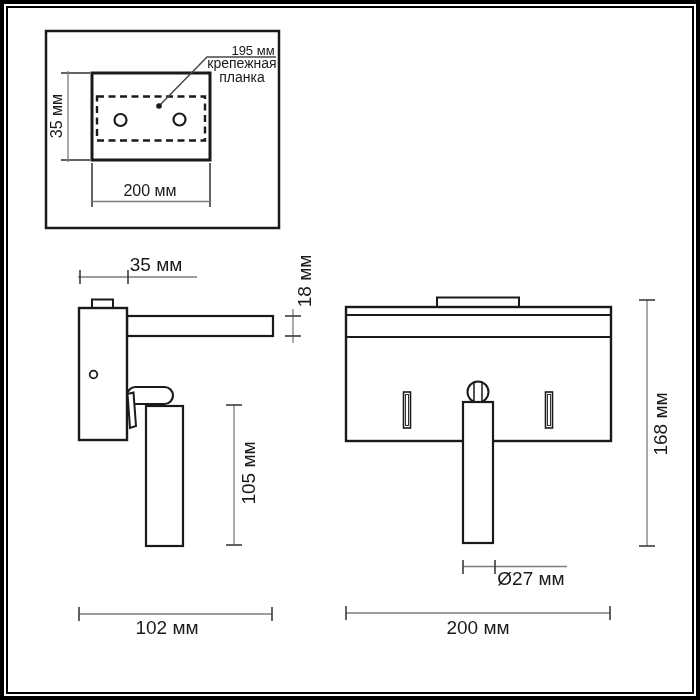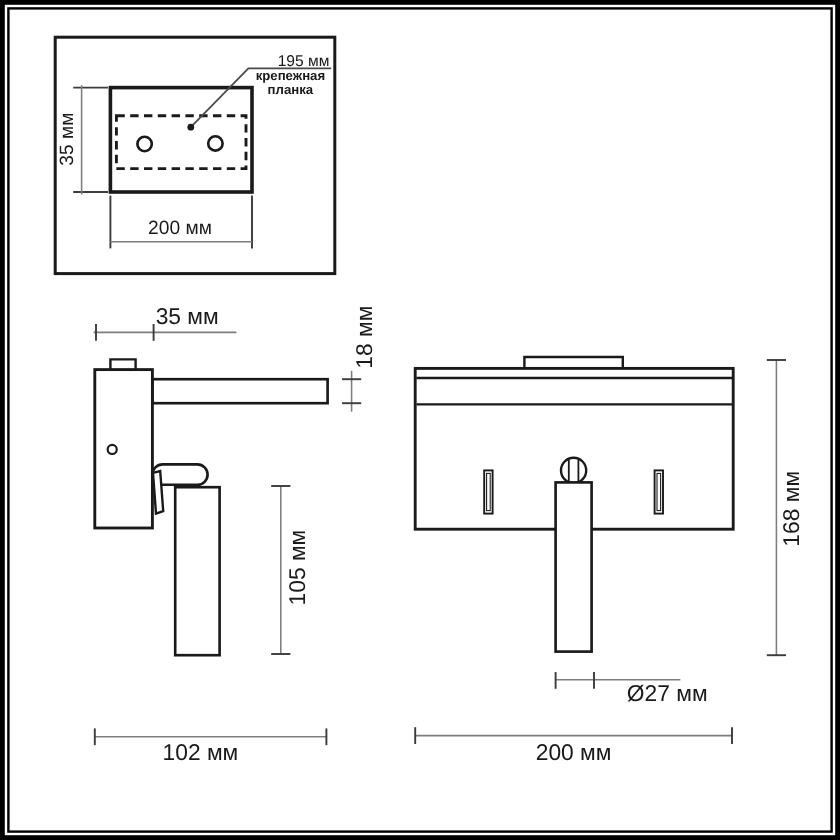--- a/index.html
+++ b/index.html
@@ -21,21 +21,21 @@
   .objf{stroke:var(--outline);fill:#ffffff;}
   .dim{stroke:var(--dim-line);stroke-width:1.3;fill:none;}
   .tick{stroke:var(--tick);stroke-width:1.6;fill:none;}
   .leader{stroke:#4a4a4a;stroke-width:1.5;fill:none;}
   .label{
     position:absolute;color:var(--text);white-space:nowrap;
     transform:translate(-50%,-50%);line-height:1.05;text-align:center;
   }
   .label.v{transform:translate(-50%,-50%) rotate(-90deg);}
   .lbl-sm{font-size:13px;}
-  .lbl-part{font-size:11px;font-weight:700;line-height:1.0;}
+  .lbl-part{font-size:14px;font-weight:400;line-height:1.0;}
   .lbl-md{font-size:16px;}
   .lbl-lg{font-size:19px;}
 </style>
 </head>
 <body>
 
 <div class="stage">
 
   <svg class="linework" viewBox="0 0 700 700">
 
@@ -125,19 +125,19 @@
   <div class="label lbl-lg" style="left:156px;top:265px;">35 мм</div>
 
   <div class="label v lbl-lg" style="left:305px;top:281px;">18 мм</div>
 
   <div class="label v lbl-lg" style="left:249px;top:473px;">105 мм</div>
 
   <div class="label lbl-lg" style="left:167px;top:628px;">102 мм</div>
 
   <div class="label v lbl-lg" style="left:661px;top:424px;">168 мм</div>
 
-  <div class="label lbl-lg" style="left:556px;top:579px;">Ø27 мм</div>
+  <div class="label lbl-lg" style="left:531px;top:579px;">Ø27 мм</div>
 
   <div class="label lbl-lg" style="left:478px;top:628px;">200 мм</div>
 
   <div class="frame-outer"></div>
   <div class="frame-inner"></div>
 </div>
 
 </body></html>

